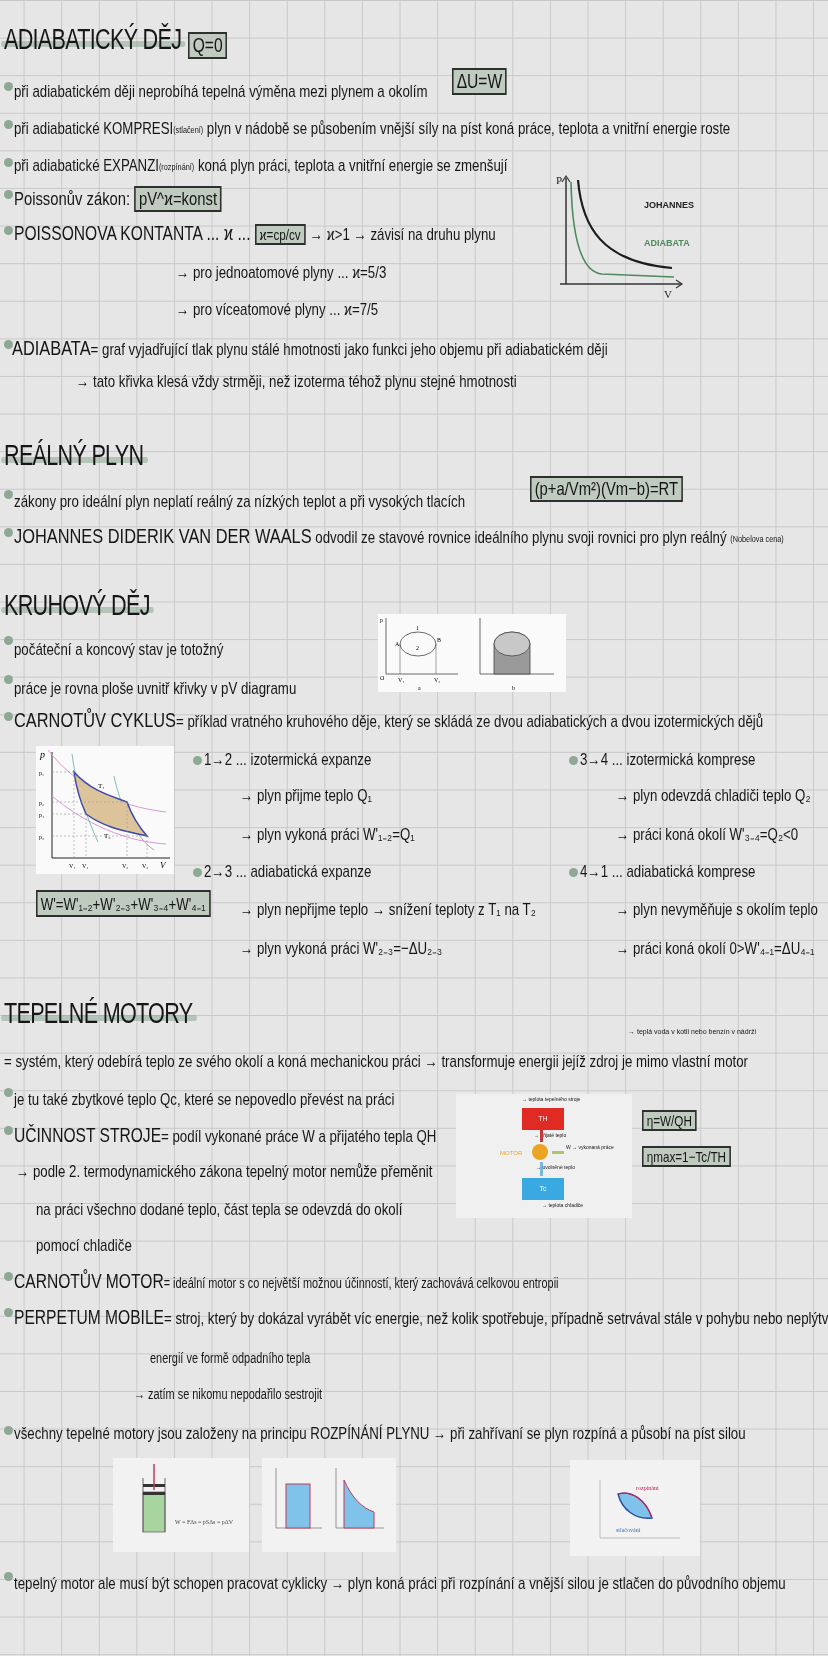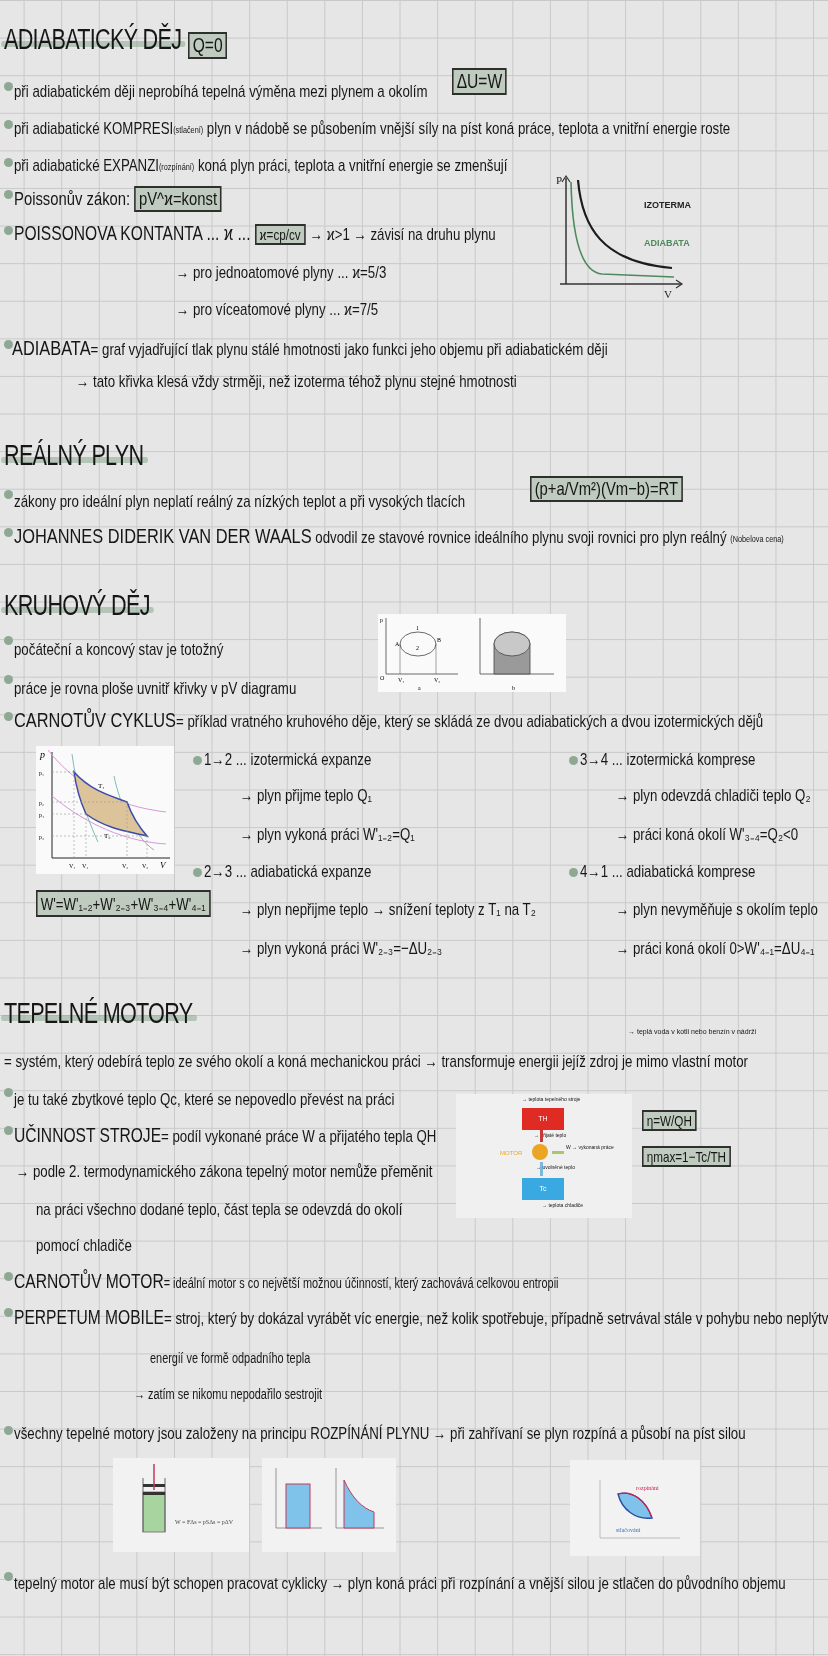--- a/index.html
+++ b/index.html
@@ -72,21 +72,21 @@
 <svg class="abs" style="left:552px;top:172px;" width="140" height="130" viewBox="0 0 140 130">
   <line x1="14" y1="6" x2="14" y2="112" stroke="#333" stroke-width="1.5"></line>
   <line x1="8" y1="112" x2="130" y2="112" stroke="#333" stroke-width="1.5"></line>
   <path d="M10,10 L14,4 L18,10" fill="none" stroke="#333" stroke-width="1.2"></path>
   <path d="M124,108 L130,112 L124,116" fill="none" stroke="#333" stroke-width="1.2"></path>
   <text x="4" y="12" font-size="11" fill="#222">P</text>
   <text x="112" y="126" font-size="11" fill="#222">V</text>
   <path d="M26,8 C30,55 50,90 120,96" fill="none" stroke="#1c1c1c" stroke-width="2.2"></path>
   <path d="M19,10 C20,60 28,100 50,102 L122,105" fill="none" stroke="#4d8a5c" stroke-width="1.6"></path>
 </svg>
-<div class="abs" style="left:644px;top:200px;font-size:9px;font-weight:bold;color:#222;">IZOTERMA</div>
+<div class="abs" style="left:644px;top:200px;font-size:9px;font-weight:bold;color:#222;">JOHANNES</div>
 <div class="abs" style="left:644px;top:238px;font-size:9px;font-weight:bold;color:#4d8a5c;">ADIABATA</div>
 
 <div class="abs h1" style="left:4px;top:438px;">
   <span class="u"></span><span>REÁLNÝ PLYN</span>
 </div>
 <span class="dot" style="left:4px;top:490px;"></span>
 <div class="abs t" style="left:14px;top:492px;">zákony pro ideální plyn neplatí reálný za nízkých teplot a při vysokých tlacích</div>
 <div class="abs t box" style="left:530px;top:476px;font-size:19px;">(p+a/Vm²)(Vm−b)=RT</div>
 
 <span class="dot" style="left:4px;top:528px;"></span>

